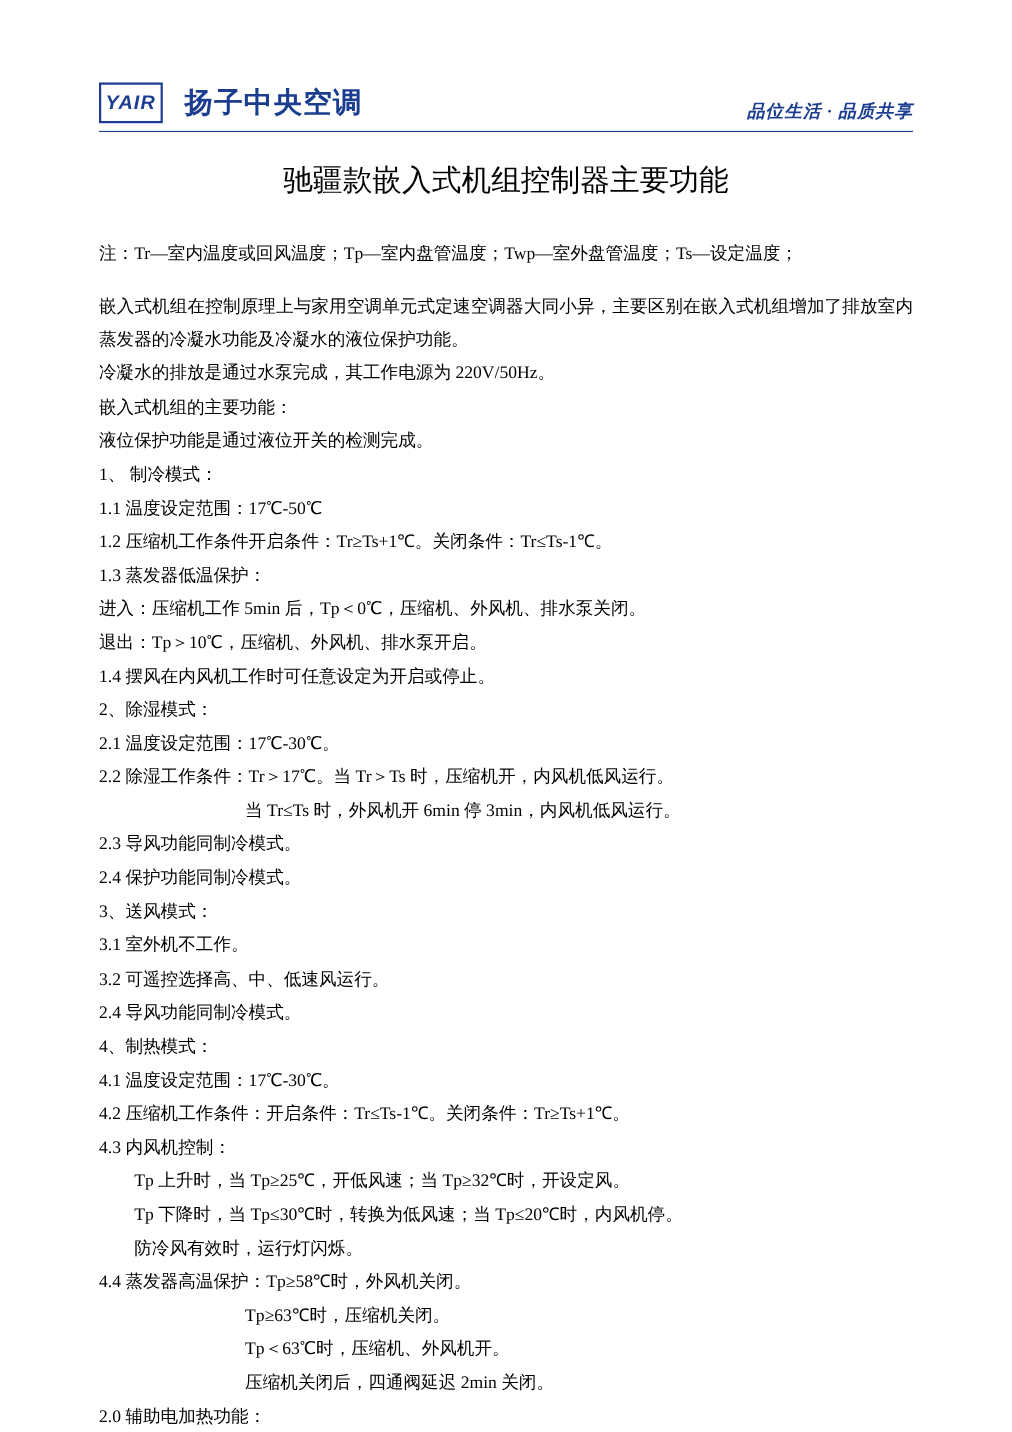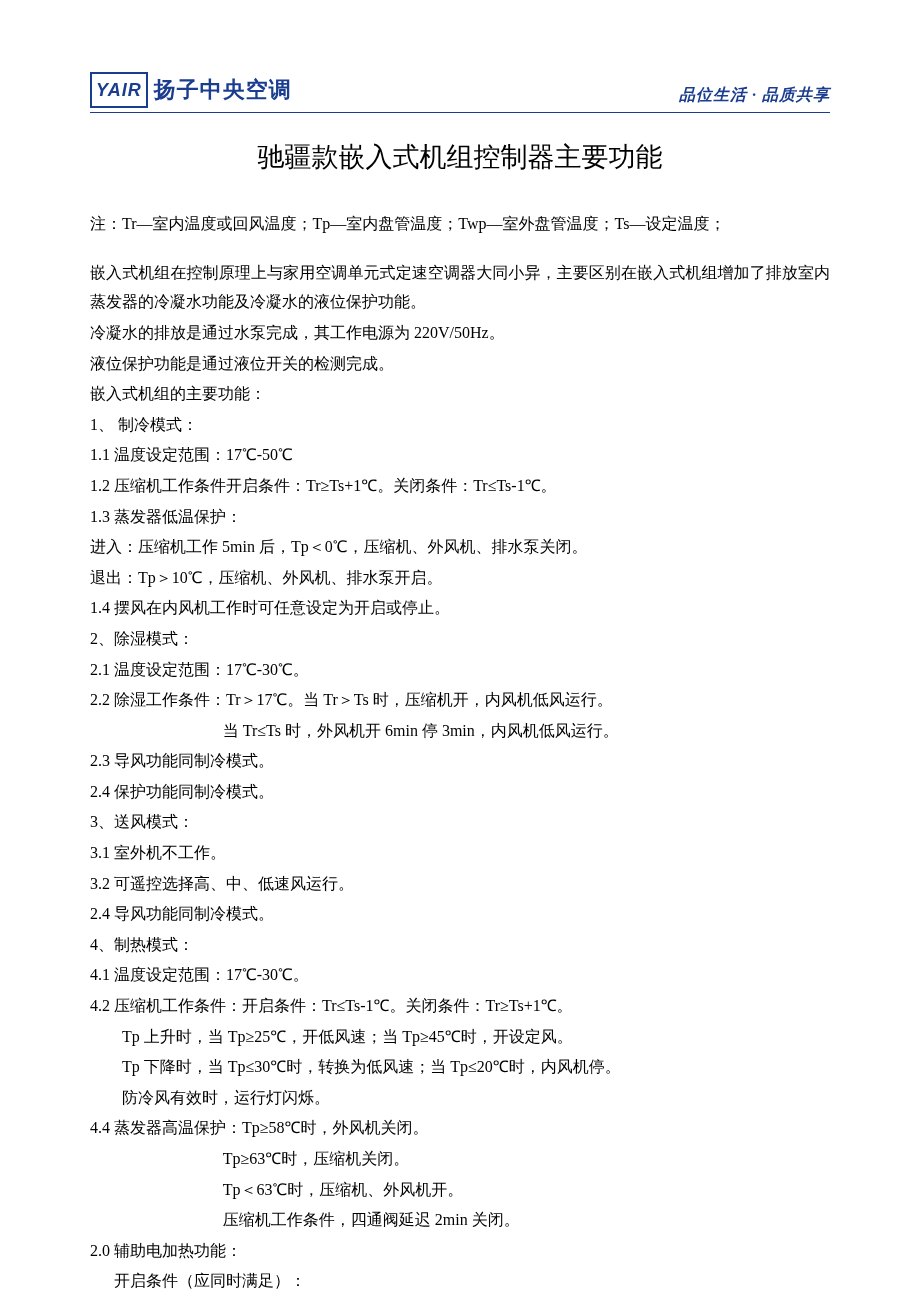--- a/index.html
+++ b/index.html
@@ -19,36 +19,36 @@
       display: flex;
       justify-content: space-between;
       align-items: flex-end;
       border-bottom: 1.5px solid #1a3d8f;
       padding-bottom: 2px;
       margin-bottom: 20px;
     }
     .logo-group {
       display: flex;
       align-items: center;
-      gap: 6px;
+      gap: 20px;
     }
     .logo-box {
       border: 2px solid #1a3d8f;
       color: #1a3d8f;
       font-weight: bold;
       font-family: Arial, sans-serif;
       font-size: 18px;
       padding: 0 4px;
       letter-spacing: 1px;
       font-style: italic;
     }
     .logo-text {
       color: #1a3d8f;
       font-weight: bold;
-      font-size: 22px;
+      font-size: 26px;
       font-family: "SimHei", "黑体", sans-serif;
       letter-spacing: 1px;
     }
     .tagline {
       color: #1a3d8f;
       font-size: 16px;
       font-weight: bold;
       font-style: italic;
       letter-spacing: 1px;
       font-family: "STKaiti", "楷体", serif;
@@ -87,22 +87,22 @@
     <div class="tagline">品位生活 · 品质共享</div>
   </div>
 
   <div class="title">驰疆款嵌入式机组控制器主要功能</div>
 
   <div class="content">
     <p class="para">注：Tr—室内温度或回风温度；Tp—室内盘管温度；Twp—室外盘管温度；Ts—设定温度；</p>
     <div class="spacer"></div>
     <p class="para">嵌入式机组在控制原理上与家用空调单元式定速空调器大同小异，主要区别在嵌入式机组增加了排放室内蒸发器的冷凝水功能及冷凝水的液位保护功能。</p>
     <p class="para">冷凝水的排放是通过水泵完成，其工作电源为 220V/50Hz。</p>
+    <p class="para">嵌入式机组的主要功能：</p>
     <p class="para">液位保护功能是通过液位开关的检测完成。</p>
-    <p class="para">嵌入式机组的主要功能：</p>
 
     <p class="para">1、 制冷模式：</p>
     <p class="para">1.1 温度设定范围：17℃-50℃</p>
     <p class="para">1.2 压缩机工作条件开启条件：Tr≥Ts+1℃。关闭条件：Tr≤Ts-1℃。</p>
     <p class="para">1.3 蒸发器低温保护：</p>
     <p class="para">进入：压缩机工作 5min 后，Tp＜0℃，压缩机、外风机、排水泵关闭。</p>
     <p class="para">退出：Tp＞10℃，压缩机、外风机、排水泵开启。</p>
     <p class="para">1.4 摆风在内风机工作时可任意设定为开启或停止。</p>
 
     <p class="para">2、除湿模式：</p>
@@ -113,25 +113,26 @@
     <p class="para">2.4 保护功能同制冷模式。</p>
 
     <p class="para">3、送风模式：</p>
     <p class="para">3.1 室外机不工作。</p>
     <p class="para">3.2 可遥控选择高、中、低速风运行。</p>
     <p class="para">2.4 导风功能同制冷模式。</p>
 
     <p class="para">4、制热模式：</p>
     <p class="para">4.1 温度设定范围：17℃-30℃。</p>
     <p class="para">4.2 压缩机工作条件：开启条件：Tr≤Ts-1℃。关闭条件：Tr≥Ts+1℃。</p>
-    <p class="para indent1">Tp 上升时，当 Tp≥25℃，开低风速；当 Tp≥45℃时，开设定风。</p>
+    <p class="para">4.3 内风机控制：</p>
+    <p class="para indent1">Tp 上升时，当 Tp≥25℃，开低风速；当 Tp≥32℃时，开设定风。</p>
     <p class="para indent1">Tp 下降时，当 Tp≤30℃时，转换为低风速；当 Tp≤20℃时，内风机停。</p>
     <p class="para indent1">防冷风有效时，运行灯闪烁。</p>
     <p class="para">4.4 蒸发器高温保护：Tp≥58℃时，外风机关闭。</p>
     <p class="para indent2">Tp≥63℃时，压缩机关闭。</p>
     <p class="para indent2">Tp＜63℃时，压缩机、外风机开。</p>
-    <p class="para indent2">压缩机工作条件，四通阀延迟 2min 关闭。</p>
+    <p class="para indent2">压缩机关闭后，四通阀延迟 2min 关闭。</p>
     <p class="para">2.0 辅助电加热功能：</p>
     <p class="para indent3">开启条件（应同时满足）：</p>
 
   </div>
 
 </div>
 
 </body></html>

